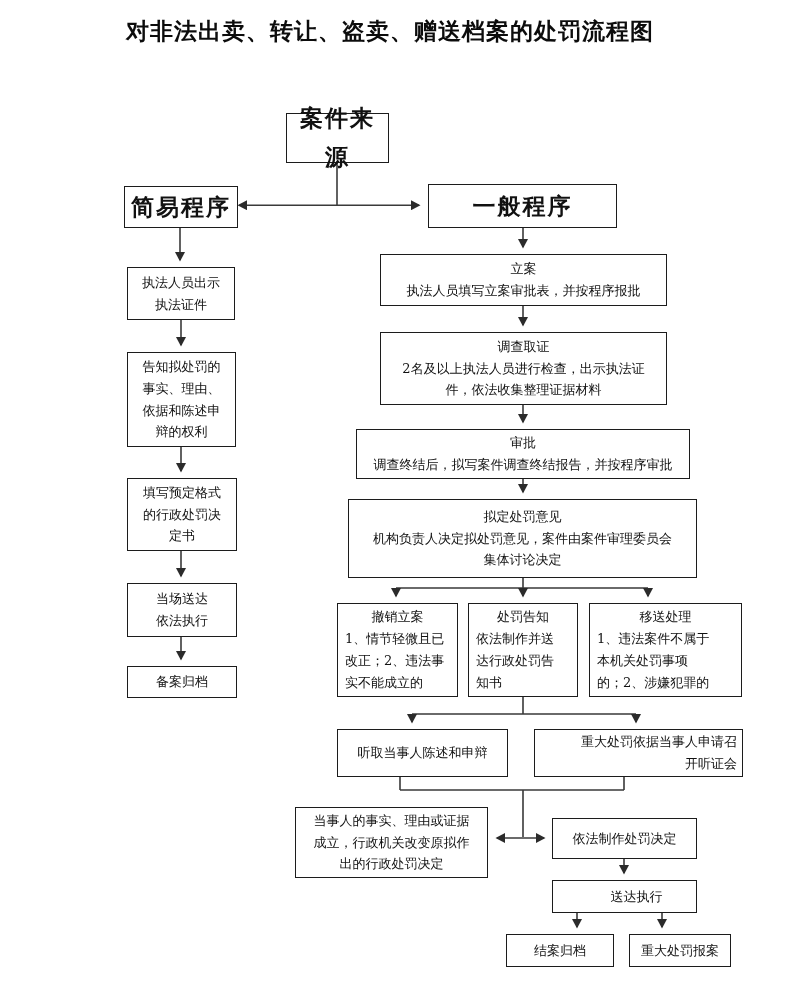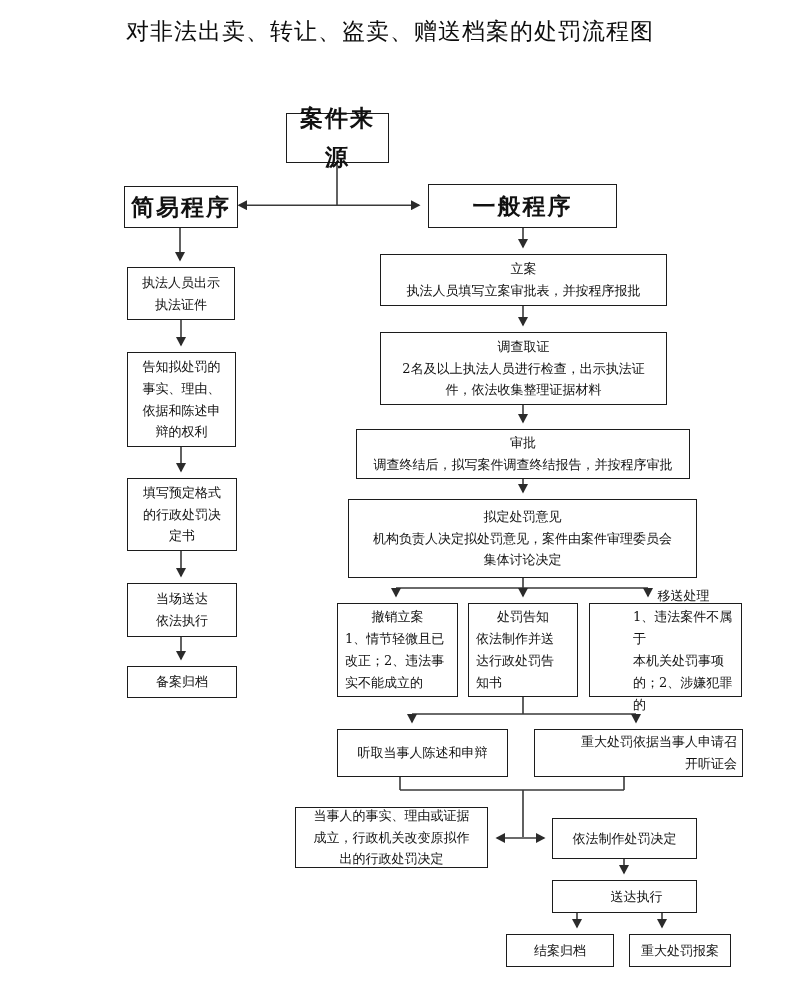--- a/index.html
+++ b/index.html
@@ -15,21 +15,21 @@
     background: #ffffff;
     overflow: hidden;
   }
   #page-title {
     position: absolute;
     top: 16px;
     left: 0;
     width: 780px;
     text-align: center;
     font-size: 23px;
-    font-weight: 400;
+    font-weight: 700;
     color: #0c0c0c;
     letter-spacing: 1px;
   }
   #connector-layer {
     position: absolute;
     top: 0;
     left: 0;
     width: 793px;
     height: 987px;
     pointer-events: none;
@@ -76,24 +76,24 @@
   .n-inform-rights    { left: 127px; top: 352px; width: 109px; height: 95px; }
   .n-fill-decision    { left: 127px; top: 478px; width: 110px; height: 73px; }
   .n-onsite-delivery  { left: 127px; top: 583px; width: 110px; height: 54px; }
   .n-record-filing    { left: 127px; top: 666px; width: 110px; height: 32px; }
   .n-case-filing      { left: 380px; top: 254px; width: 287px; height: 52px; }
   .n-investigation    { left: 380px; top: 332px; width: 287px; height: 73px; }
   .n-approval         { left: 356px; top: 429px; width: 334px; height: 50px; }
   .n-draft-opinion    { left: 348px; top: 499px; width: 349px; height: 79px; }
   .n-withdraw-case    { left: 337px; top: 603px; width: 121px; height: 94px; }
   .n-penalty-notice   { left: 468px; top: 603px; width: 110px; height: 94px; }
-  .n-transfer-case    { left: 589px; top: 603px; width: 153px; height: 94px; padding-left: 36px; }
+  .n-transfer-case    { left: 589px; top: 603px; width: 153px; height: 94px; }
   .n-hear-statement   { left: 337px; top: 729px; width: 171px; height: 48px; }
   .n-hearing          { left: 534px; top: 729px; width: 209px; height: 48px; text-align: right; }
-  .n-change-decision  { left: 295px; top: 807px; width: 193px; height: 61px; }
+  .n-change-decision  { left: 295px; top: 807px; width: 193px; height: 71px; }
   .n-make-decision    { left: 552px; top: 818px; width: 145px; height: 41px; }
   .n-deliver-execute  { left: 552px; top: 880px; width: 145px; height: 33px; padding-left: 24px; }
   .n-close-archive    { left: 506px; top: 934px; width: 108px; height: 33px; }
   .n-major-report     { left: 629px; top: 934px; width: 102px; height: 33px; }
 </style>
 </head>
 <body>
 
 <div id="canvas">
 

